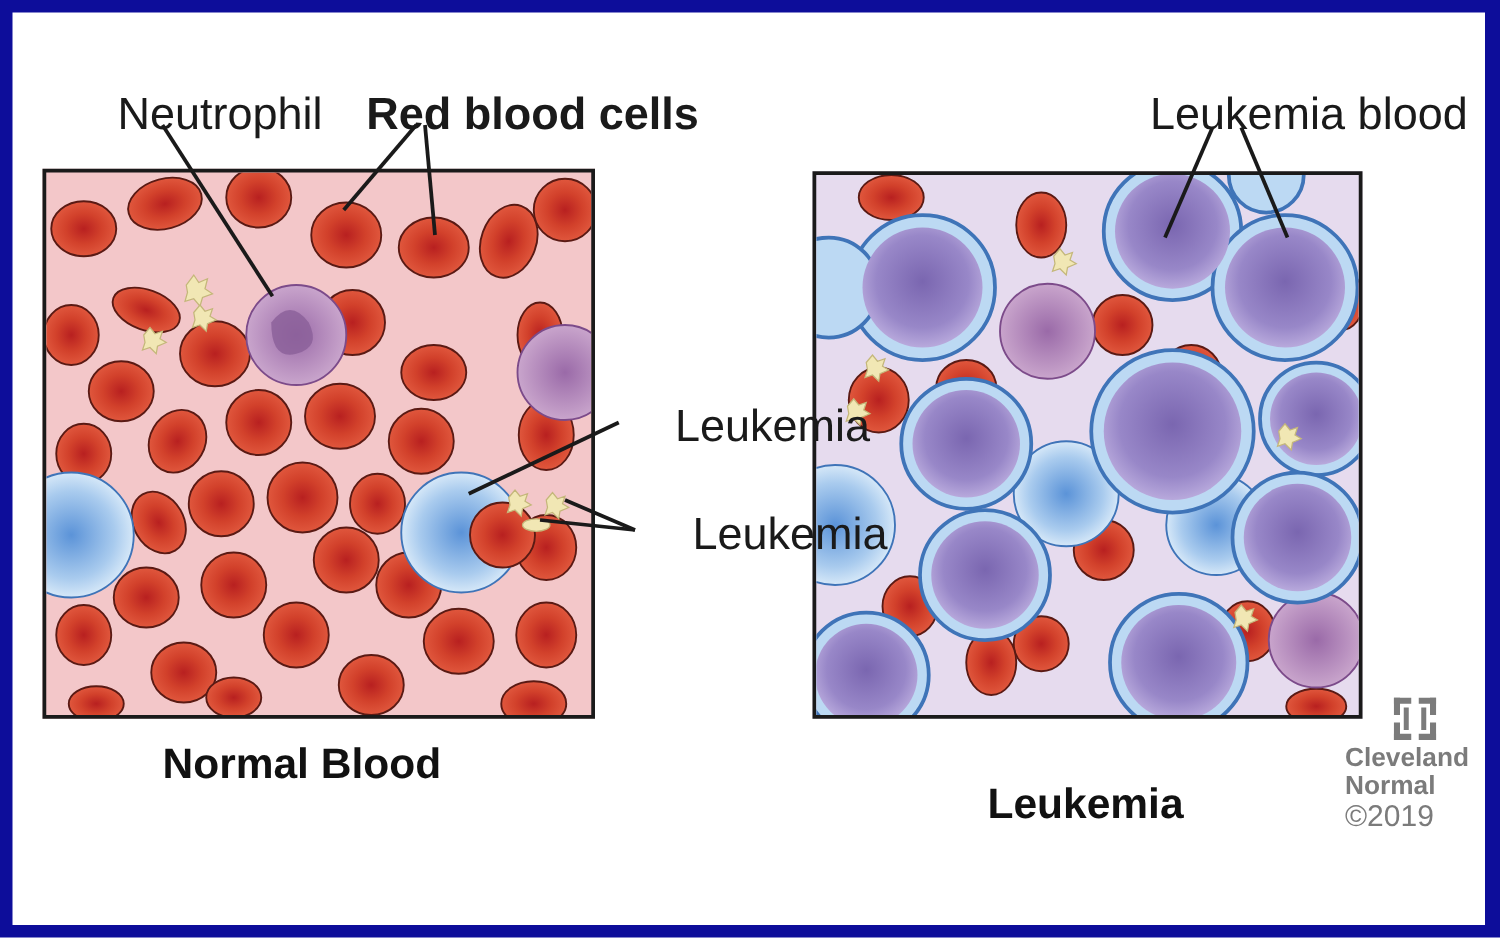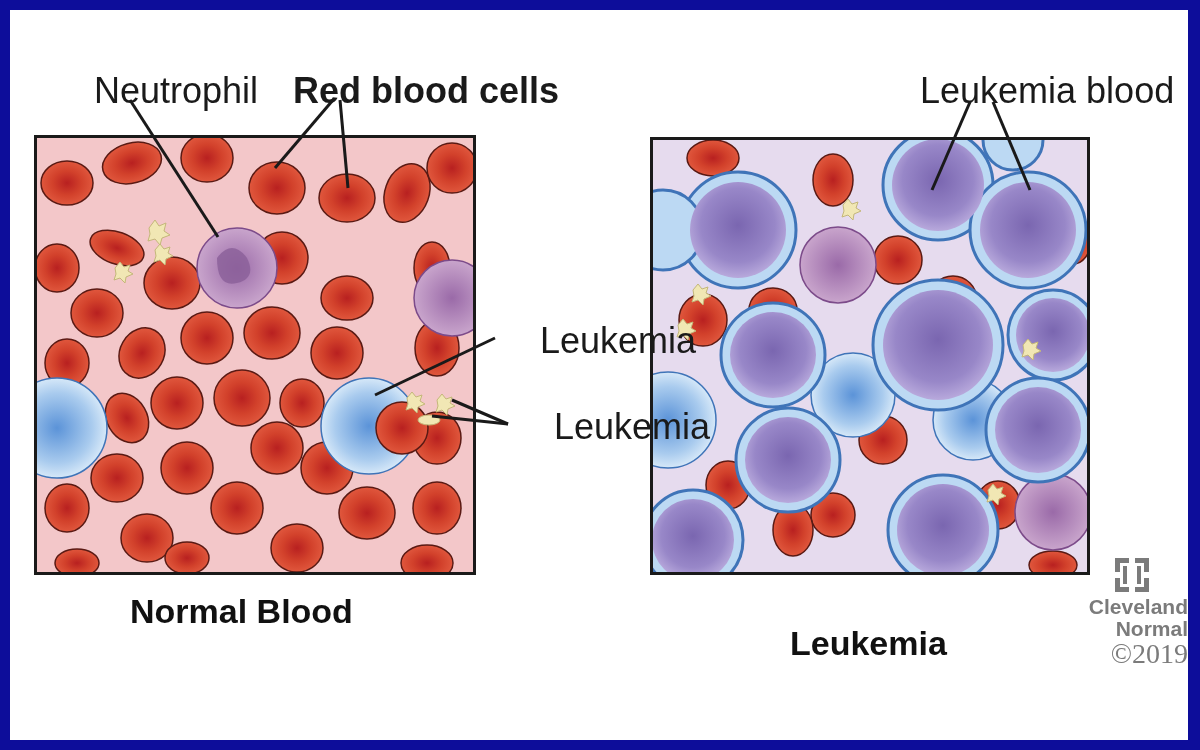--- a/index.html
+++ b/index.html
@@ -5,24 +5,24 @@
   html,body{margin:0;padding:0;}
   body{width:1200px;height:750px;background:#0d0d9a;font-family:"Liberation Sans",sans-serif;overflow:hidden;}
   .frame{position:absolute;left:10px;top:10px;width:1178px;height:730px;background:#ffffff;}
   .panel{position:absolute;border:3px solid #1a1a1a;overflow:hidden;}
   .panel-normal{left:34px;top:135px;width:436px;height:434px;background:#f3c7c9;}
   .panel-leuk{left:650px;top:137px;width:434px;height:432px;background:#e6dbee;}
   .panel svg{position:absolute;left:0;top:0;}
   .label{position:absolute;font-size:36px;color:#1a1a1a;white-space:nowrap;margin-left:40px;}
   .title{position:absolute;font-size:34px;font-weight:bold;color:#111;white-space:nowrap;}
   .leaders{position:absolute;left:0;top:0;}
-  .logo{position:absolute;left:1076px;top:558px;width:112px;text-align:right;color:#7b7b7b;}
+  .logo{position:absolute;left:1076px;top:558px;width:112px;text-align:left;color:#7b7b7b;}
   .logo-mark{width:34px;height:34px;margin:0 auto 4px auto;position:relative;}
   .logo-name{font-size:21px;font-weight:bold;line-height:22px;}
-  .logo-copy{font-size:28px;line-height:28px;font-family:Liberation Serif, serif;}
+  .logo-copy{font-size:24px;line-height:28px;}
 </style>
 </head>
 <body>
 
 <div class="frame"></div>
 
 <div class="panel panel-normal">
   <svg width="436" height="434" viewBox="0 0 436 434">
     <defs>
       <radialGradient id="rbc" cx="50%" cy="50%" r="50%">

